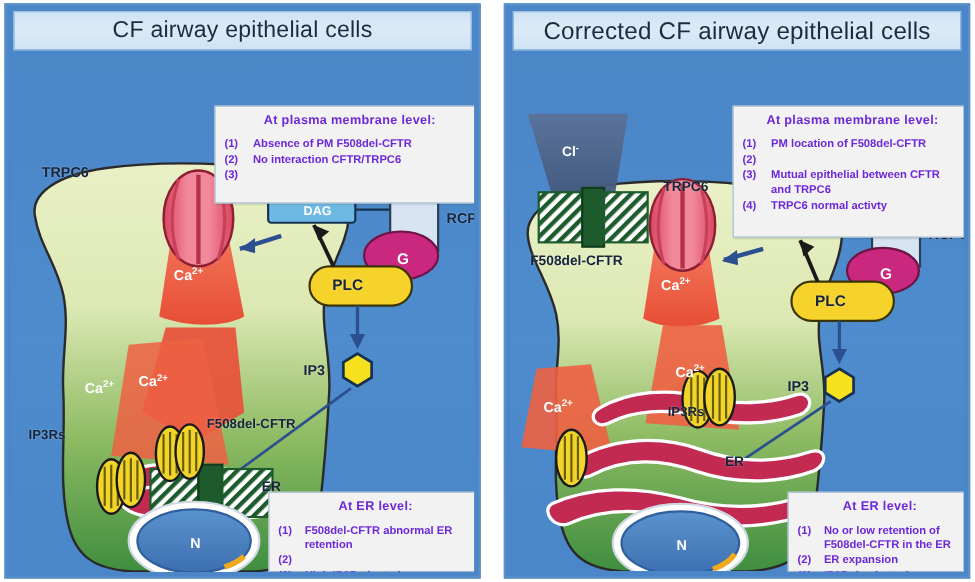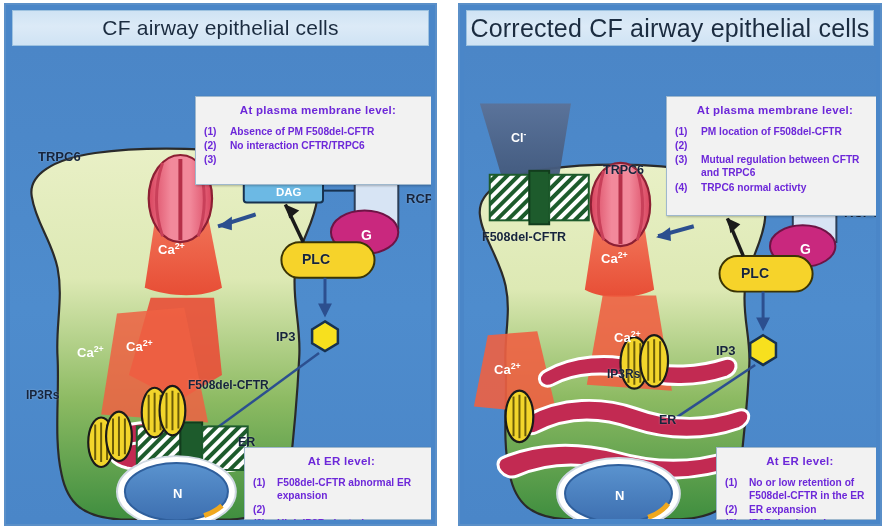--- a/index.html
+++ b/index.html
@@ -35,21 +35,21 @@
     left: 6px; right: 6px; top: 5px;
     height: 36px;
     background: linear-gradient(to bottom, #cfe3f4 0%, #dceaf7 45%, #cfe3f4 100%);
     border: 1px solid #9dc2e0;
     display: flex; align-items: center; justify-content: center;
     color: #1b2c40;
     font-size: 21px;
     letter-spacing: .2px;
     white-space: nowrap;
   }
-  #panel-right .panel-title { font-size: 25px; }
+  #panel-right .panel-title { font-size: 22px; }
 
   
   .panel-body {
     position: absolute;
     left: 4px; right: 4px; top: 43px; bottom: 4px;
     background: linear-gradient(to bottom, #4b86c7 0%, #4e8ccd 55%, #4a86c8 100%);
     overflow: hidden;
   }
 
   
@@ -274,21 +274,21 @@
             <span class="ib-num">(3)</span>
           </li>
         </ul>
       </div>
 
       <div class="infobox" id="er-box-left">
         <div class="ib-title">At ER level:</div>
         <ul class="ib-list">
           <li>
             <span class="ib-num">(1)</span>
-            <span class="ib-txt">F508del-CFTR abnormal ER expansion</span>
+            <span class="ib-txt">F508del-CFTR abnormal ER retention</span>
           </li>
           <li>
             <span class="ib-num">(2)</span>
           </li>
           <li>
             <span class="ib-num">(3)</span>
             <span class="ib-txt">High IP3R clustering</span>
           </li>
 
         </ul>
@@ -471,21 +471,21 @@
         <ul class="ib-list">
           <li>
             <span class="ib-num">(1)</span>
             <span class="ib-txt">PM location of F508del-CFTR</span>
           </li>
           <li>
             <span class="ib-num">(2)</span>
           </li>
           <li>
             <span class="ib-num">(3)</span>
-            <span class="ib-txt">Mutual regulation between CFTR and TRPC6</span>
+            <span class="ib-txt">Mutual epithelial between CFTR and TRPC6</span>
           </li>
           <li>
             <span class="ib-num">(4)</span>
             <span class="ib-txt">TRPC6 normal activty</span>
           </li>
         </ul>
       </div>
 
       <div class="infobox" id="er-box-right">
         <div class="ib-title">At ER level:</div>

